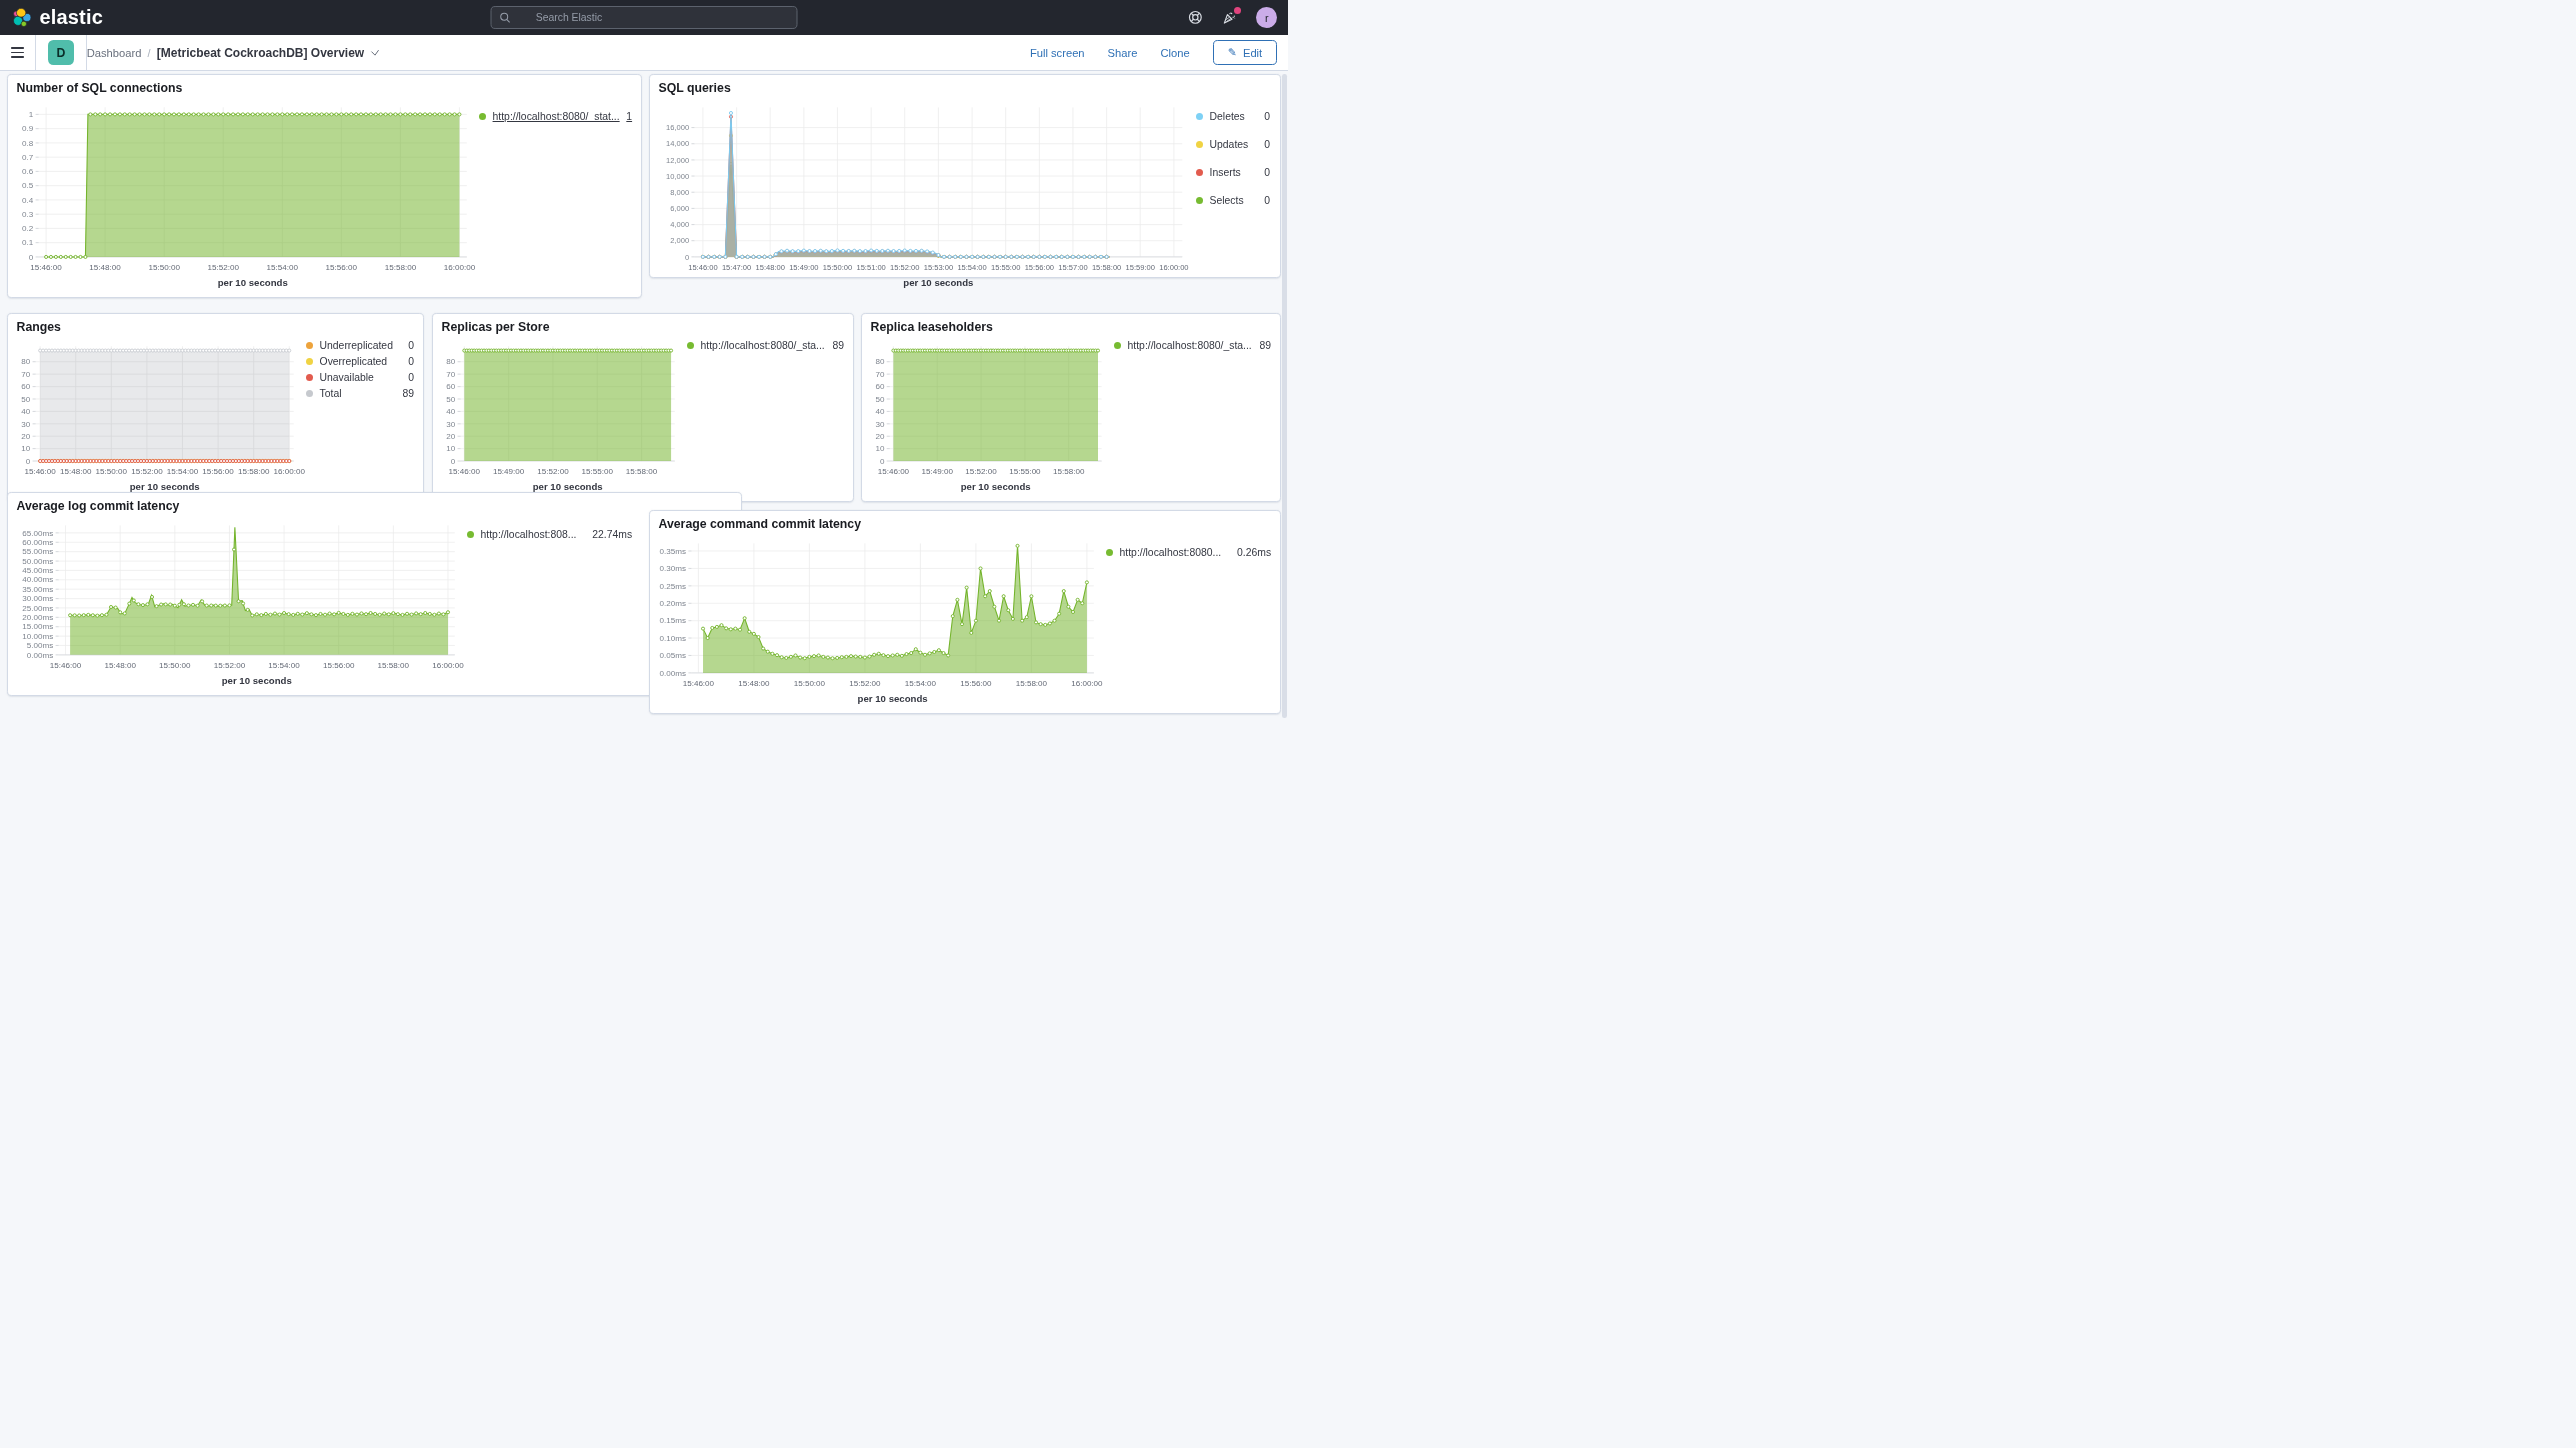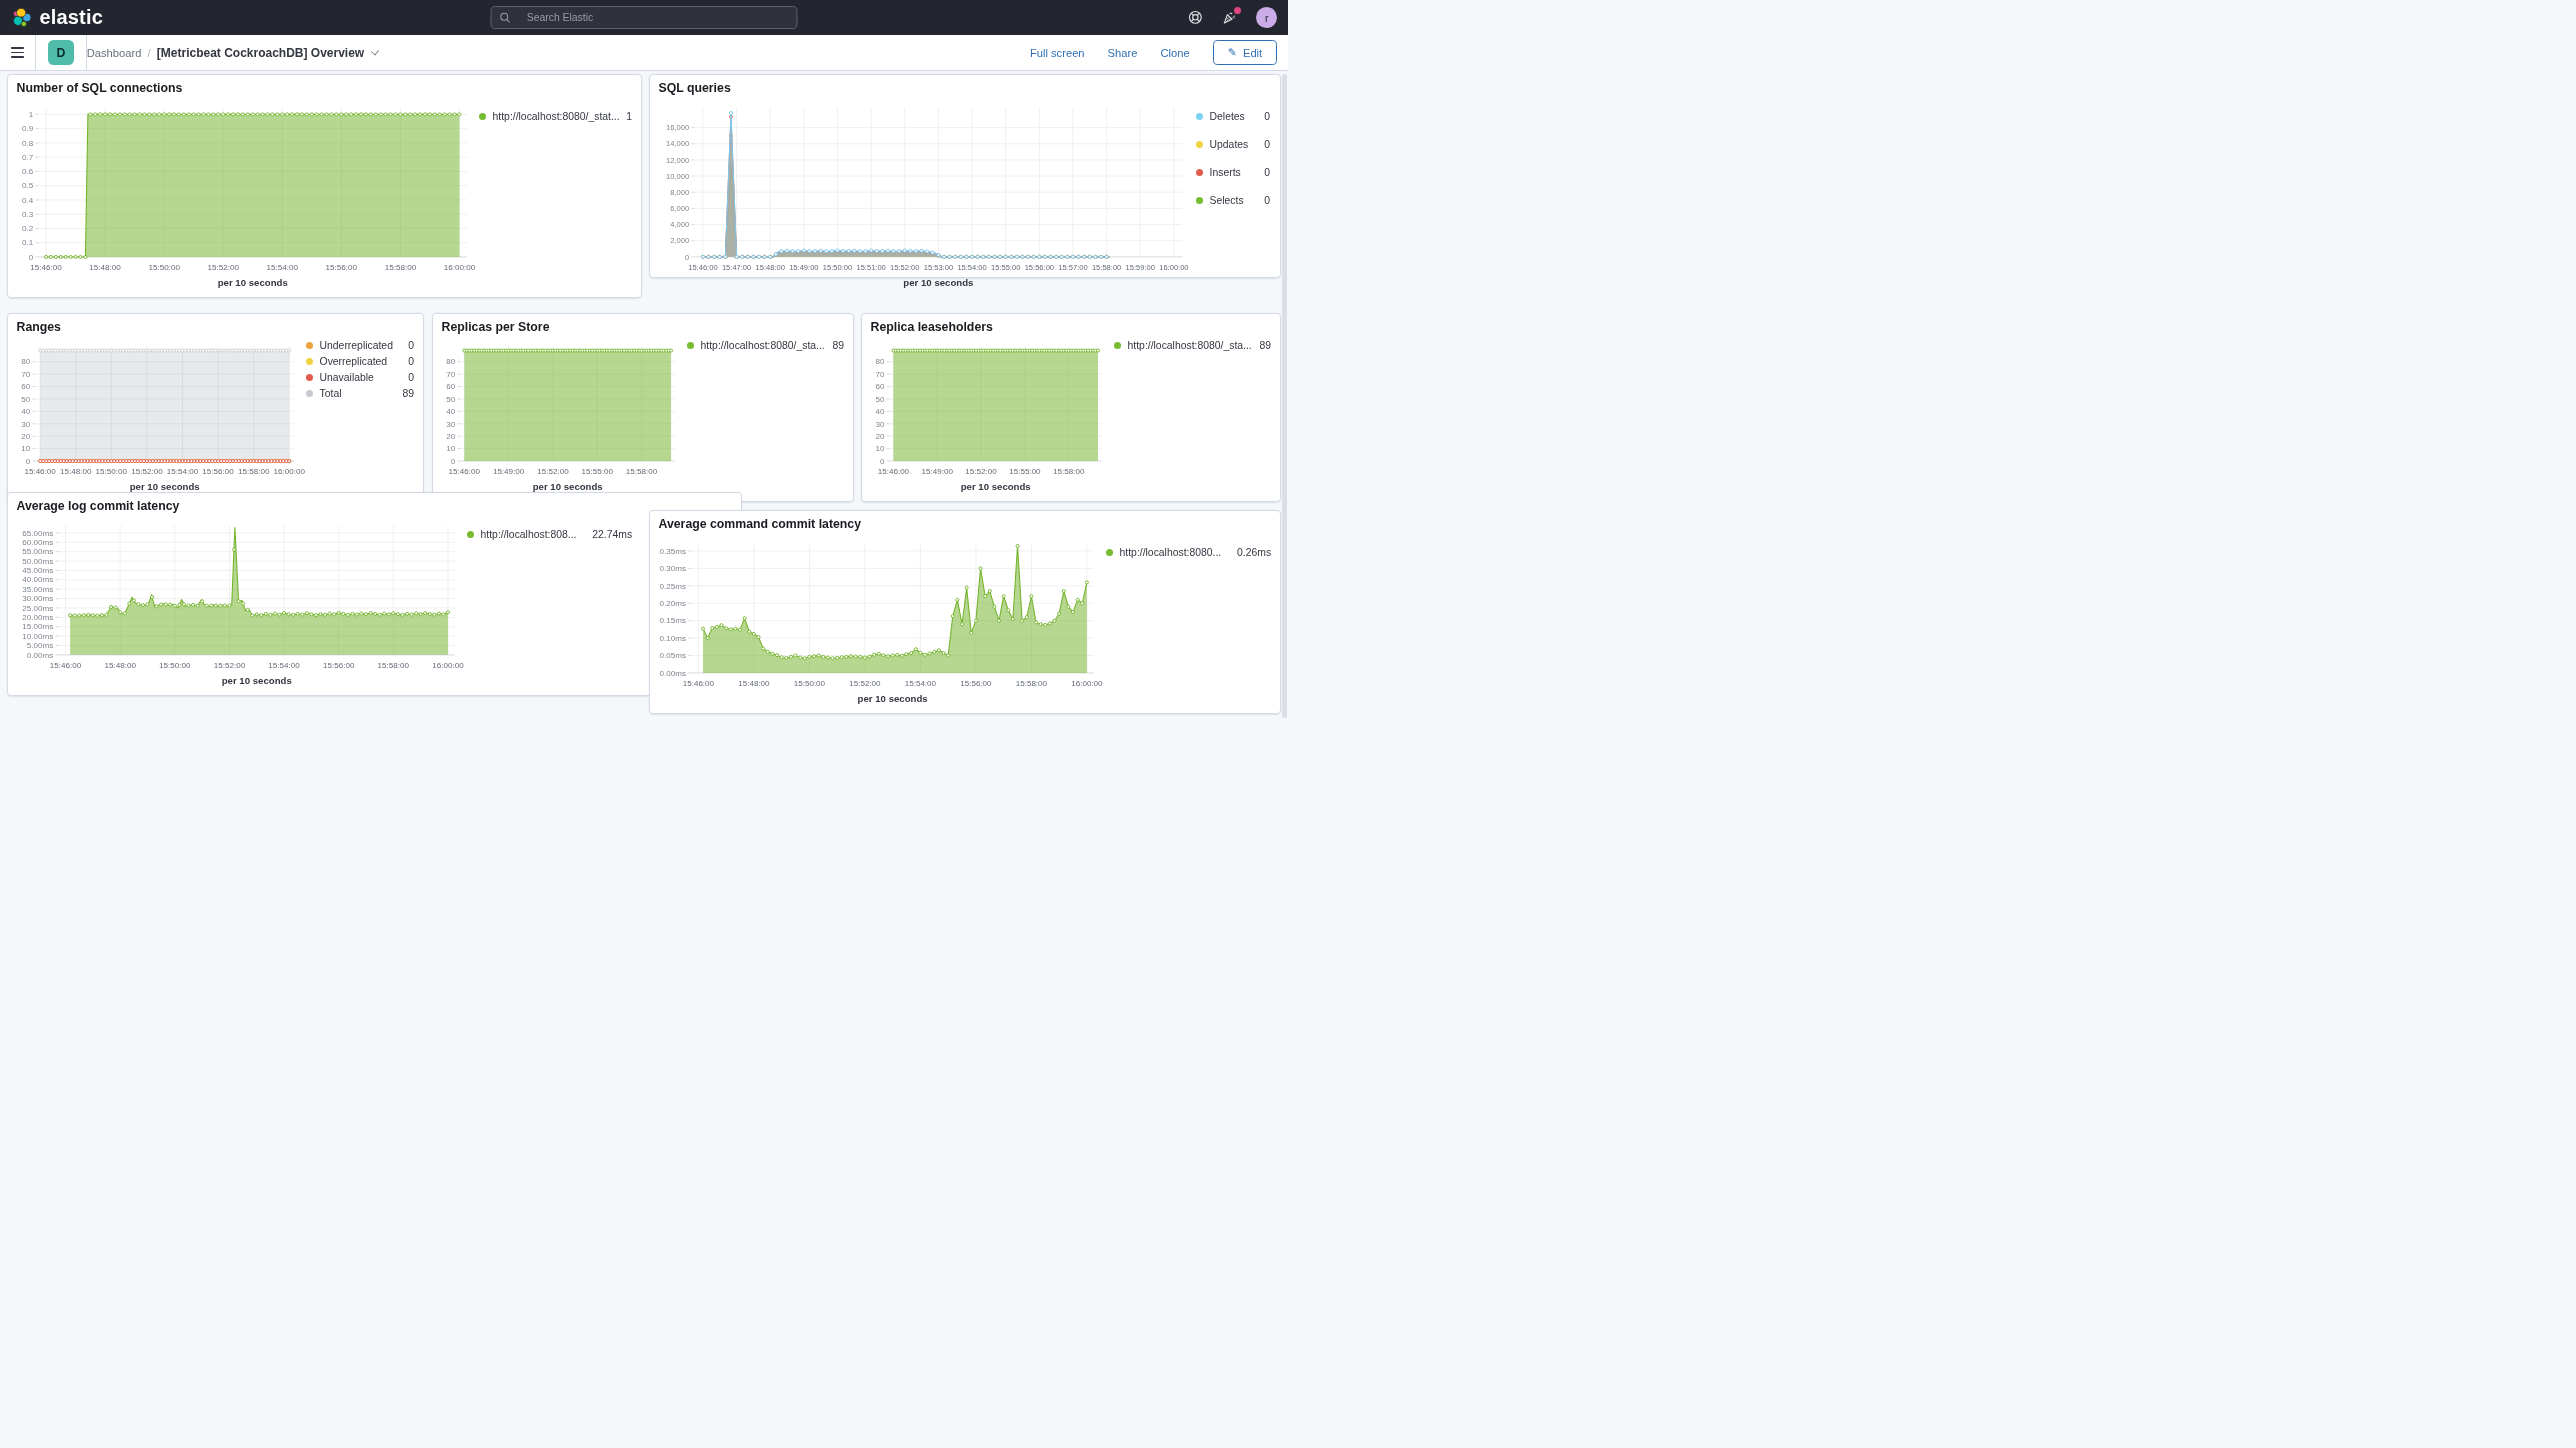--- a/index.html
+++ b/index.html
@@ -7,21 +7,21 @@
        font-family:"Liberation Sans",sans-serif;overflow:hidden;color:#343741;}
   
   .topbar{position:absolute;left:0;top:0;width:100%;height:35px;background:#23262e;
           display:flex;align-items:center;z-index:5;}
   .logo{display:flex;align-items:center;margin-left:10.8px;}
   .brand{color:#fff;font-size:20px;font-weight:600;letter-spacing:0.2px;margin-left:7px;}
   .searchbar{position:absolute;left:50%;top:6.2px;transform:translateX(-50%);width:307px;height:22.4px;
              background:rgba(255,255,255,.06);border:0.8px solid #5c626d;border-radius:4.6px;
              display:flex;align-items:center;padding:0 7.7px;box-sizing:border-box;}
   .searchbar input{flex:1;background:transparent;border:none;outline:none;color:#d4dae3;
-                   font-size:10.4px;margin-left:14px;font-family:inherit;}
+                   font-size:10.4px;margin-left:23px;font-family:inherit;}
   .searchbar input::placeholder{color:#959ca8;}
   .top-icons{position:absolute;right:10.8px;top:0;height:35px;display:flex;align-items:center;gap:19px;}
   .iconbtn{position:relative;display:flex;align-items:center;cursor:pointer;}
   .notif-dot{position:absolute;top:-3.1px;right:-3.9px;width:7px;height:7px;border-radius:50%;background:#e1447e;}
   .avatar{width:21px;height:21px;border-radius:50%;background:#cbace9;color:#1d2126;
           display:flex;align-items:center;justify-content:center;font-size:10.8px;}
   
   .navbar{position:absolute;left:0;top:35px;width:100%;height:36px;background:#fff;
           border-bottom:0.8px solid #d3dae6;display:flex;align-items:center;z-index:4;box-sizing:border-box;}
   .hamburger{width:35px;height:100%;display:flex;flex-direction:column;justify-content:center;
@@ -274,21 +274,21 @@
         <circle cx="532.8" cy="21.2" r="2" fill="#fff" stroke="#74b42c" stroke-width="1.2"></circle>
         <circle cx="539.2" cy="21.2" r="2" fill="#fff" stroke="#74b42c" stroke-width="1.2"></circle>
         <circle cx="545.5" cy="21.2" r="2" fill="#fff" stroke="#74b42c" stroke-width="1.2"></circle>
         <circle cx="551.9" cy="21.2" r="2" fill="#fff" stroke="#74b42c" stroke-width="1.2"></circle>
         <circle cx="558.3" cy="21.2" r="2" fill="#fff" stroke="#74b42c" stroke-width="1.2"></circle>
         <circle cx="564.7" cy="21.2" r="2" fill="#fff" stroke="#74b42c" stroke-width="1.2"></circle>
         <circle cx="571.1" cy="21.2" r="2" fill="#fff" stroke="#74b42c" stroke-width="1.2"></circle>
         <circle cx="577.4" cy="21.2" r="2" fill="#fff" stroke="#74b42c" stroke-width="1.2"></circle>
         <text x="309.5" y="244" text-anchor="middle" class="xlabel">per 10 seconds</text>
       </svg>
-      <div class="legend" style="width: 162px; padding-top: 10.8px;">
+      <div class="legend" style="width: 162px; padding-top: 10.8px; text-decoration: underline;">
         <div class="legend-item">
           <span class="dot" style="background:#77bb31"></span>
           <span class="llabel">http://localhost:8080/_stat...</span>
           <span class="lvalue">1</span>
         </div>
       </div>
     </div>
 </div>
 
 <div class="panel" style="left:649px;top:74px;width:632px;height:204px">

